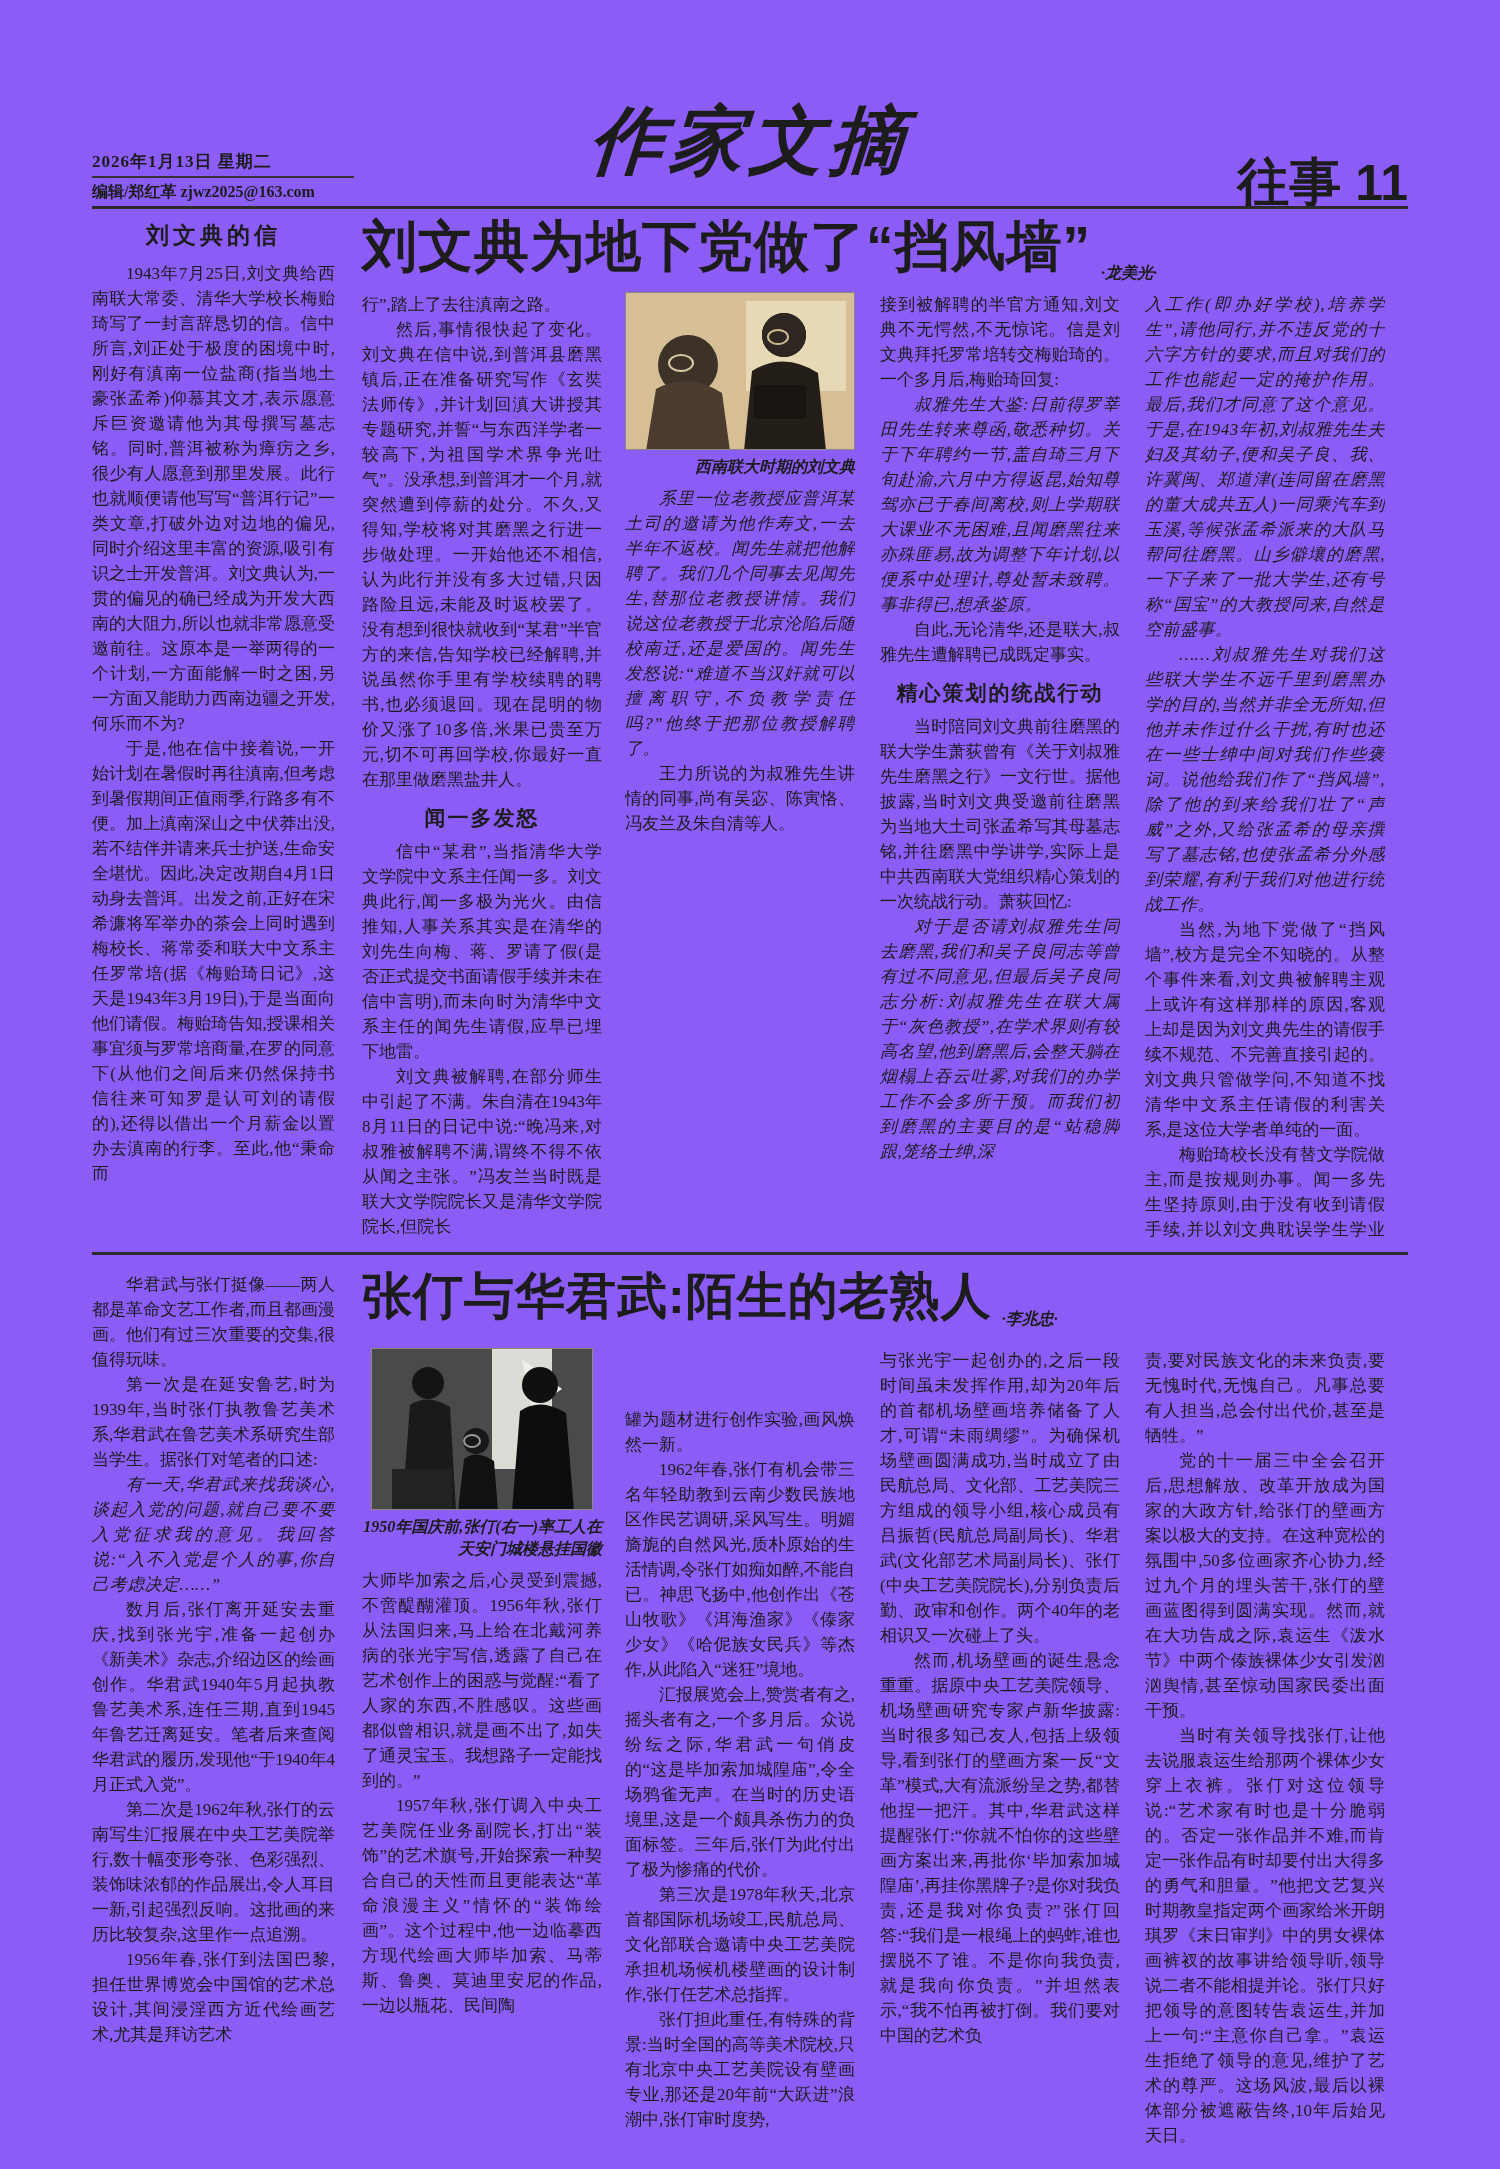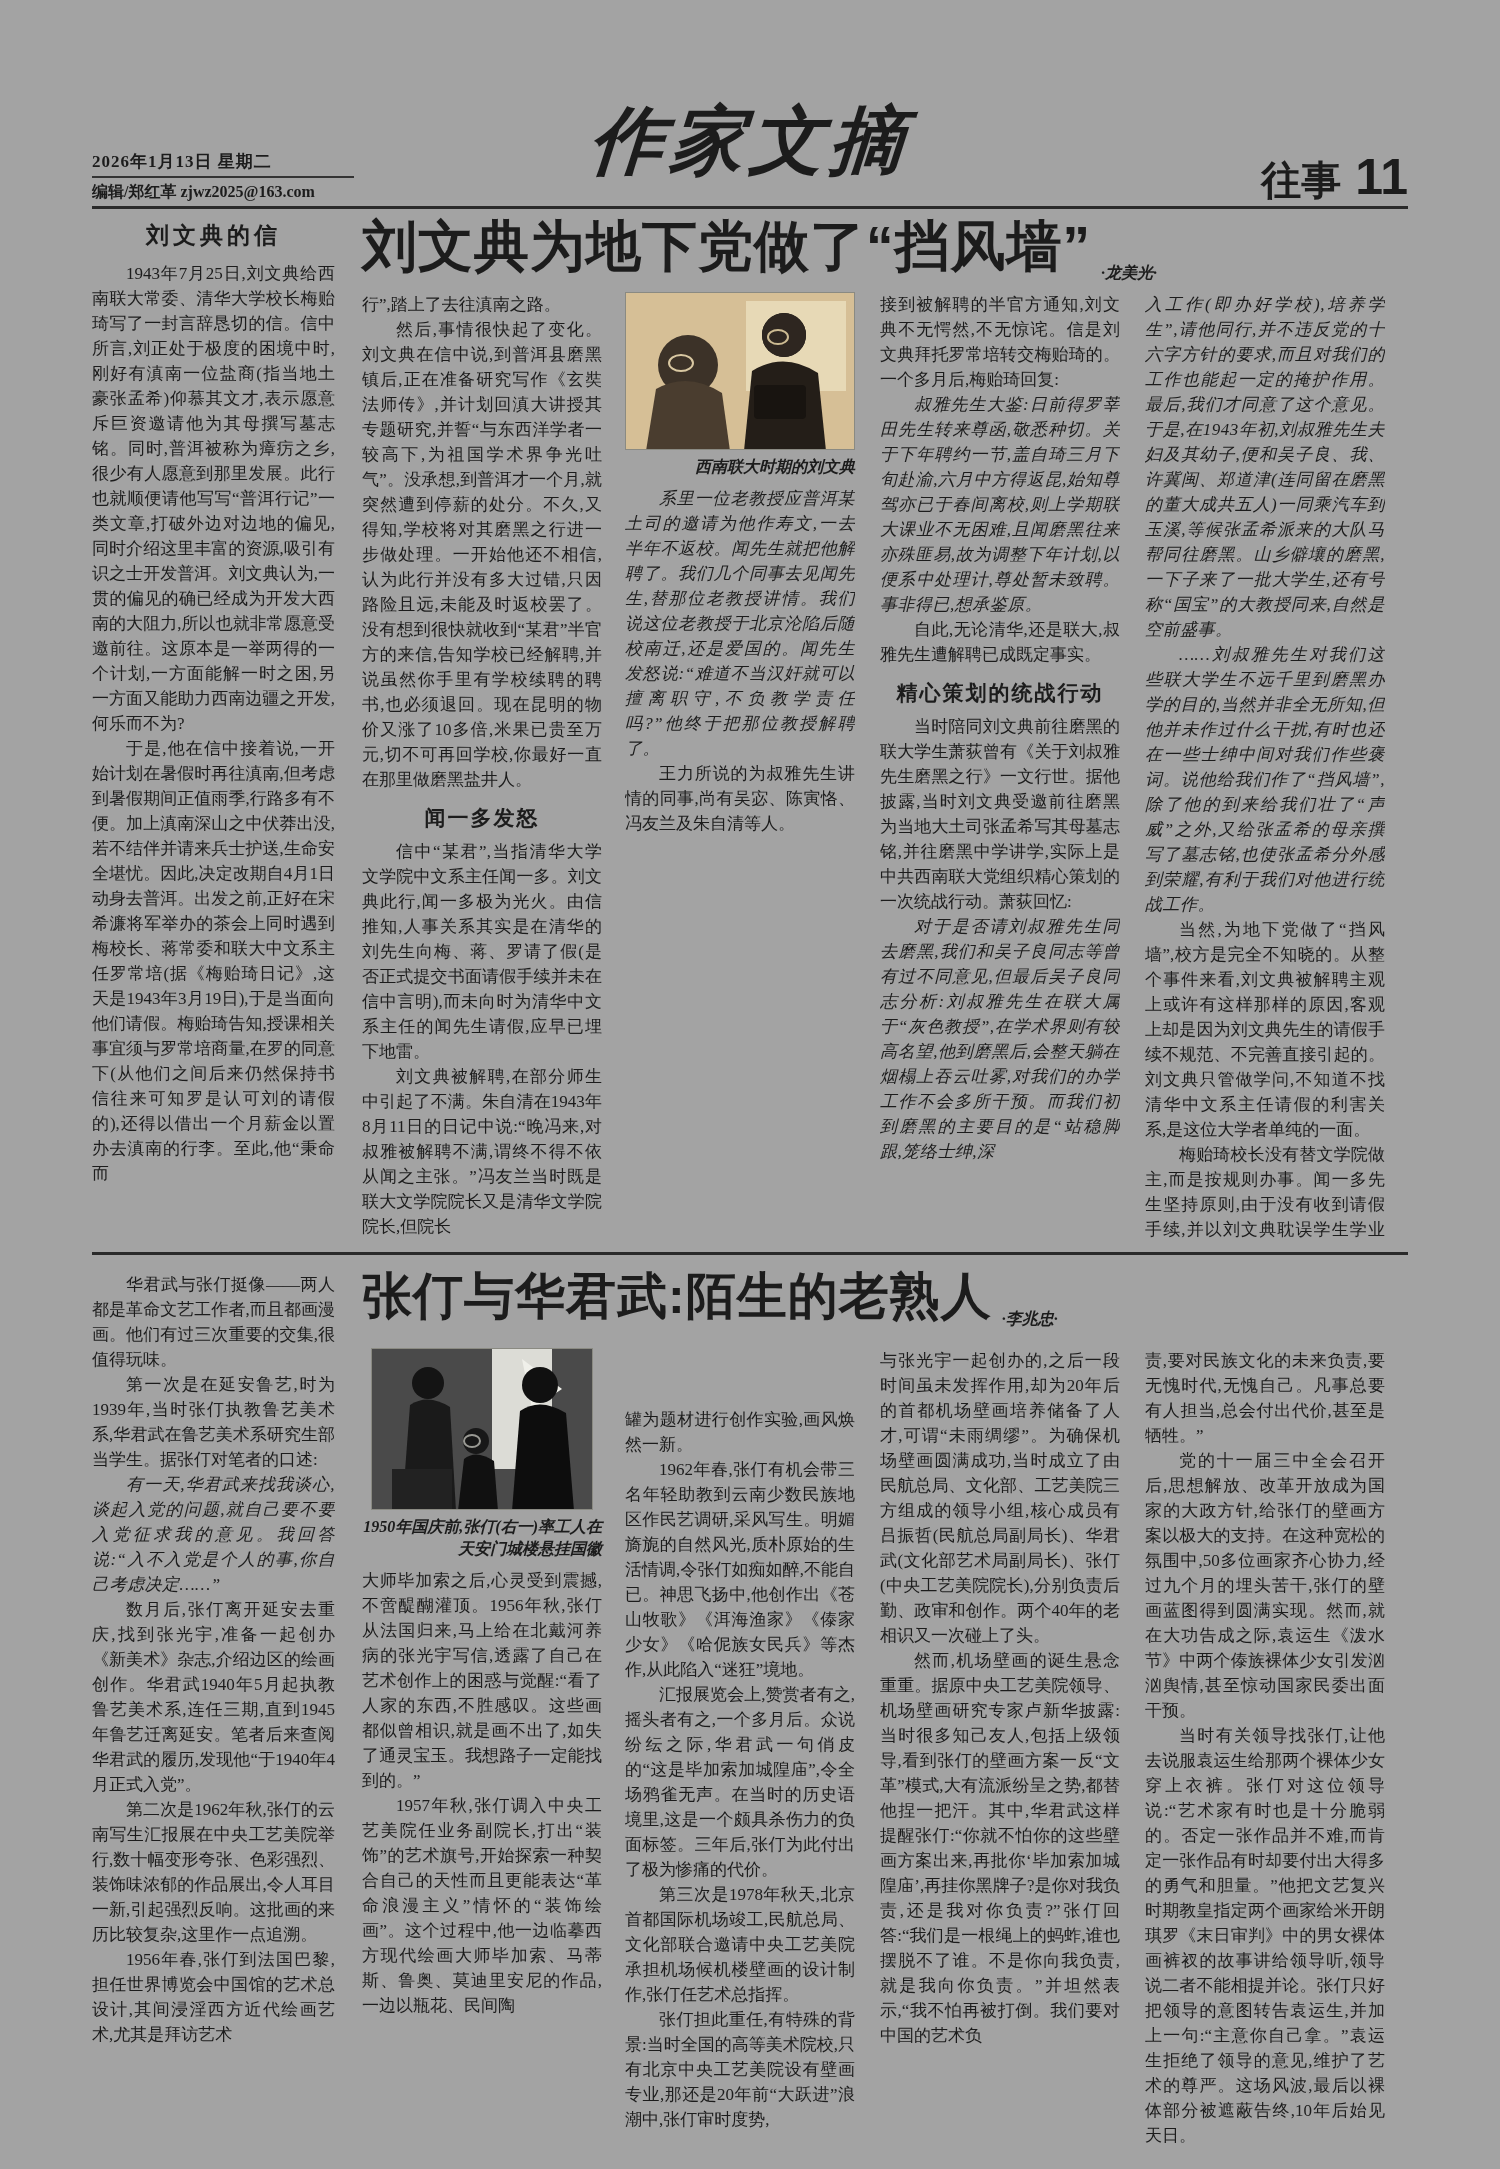--- a/index.html
+++ b/index.html
@@ -1,26 +1,26 @@
 <!DOCTYPE html>
 <html><head>
 <meta charset="utf-8">
 <style>
   html,body{margin:0;padding:0;background:#e8e8e4;}
-  #page{position:relative;width:1500px;height:2169px;background:#a3a3a3;margin:0 auto;
+  #page{position:relative;width:1500px;height:2169px;background:#8b5cf6;margin:0 auto;
         font-family:"Liberation Serif","DejaVu Serif",serif;color:#1c1c1c;overflow:hidden;}
   .abs{position:absolute;}
   
   .dateline{font-size:17px;font-weight:bold;letter-spacing:1px;}
   .editorline{font-size:16px;font-weight:bold;}
   .thinrule{background:#333;height:2px;}
   .mainrule{background:#2a2a2a;height:3px;}
   .masthead{font-size:74px;font-weight:bold;font-style:italic;letter-spacing:6px;
             font-family:"Liberation Serif",serif;transform:skewX(-4deg);}
-  .section-label{font-size:40px;font-weight:900;font-family:"Liberation Sans",sans-serif;}
+  .section-label{font-size:52px;font-weight:900;font-family:"Liberation Sans",sans-serif;}
   .page-num{font-size:50px;font-weight:900;font-family:"Liberation Sans",sans-serif;margin-left:14px;}
   
   .headline1{font-size:55px;font-weight:900;font-family:"Liberation Sans","DejaVu Sans",sans-serif;
              letter-spacing:1px;white-space:nowrap;}
   .headline2{font-size:50px;font-weight:900;font-family:"Liberation Sans","DejaVu Sans",sans-serif;
              letter-spacing:1px;white-space:nowrap;}
   .byline{font-size:16px;font-style:italic;font-weight:bold;margin-left:10px;white-space:nowrap;}
   .hl-row{display:flex;align-items:flex-end;}
   
   .col{font-size:17px;line-height:25px;overflow:hidden;}

